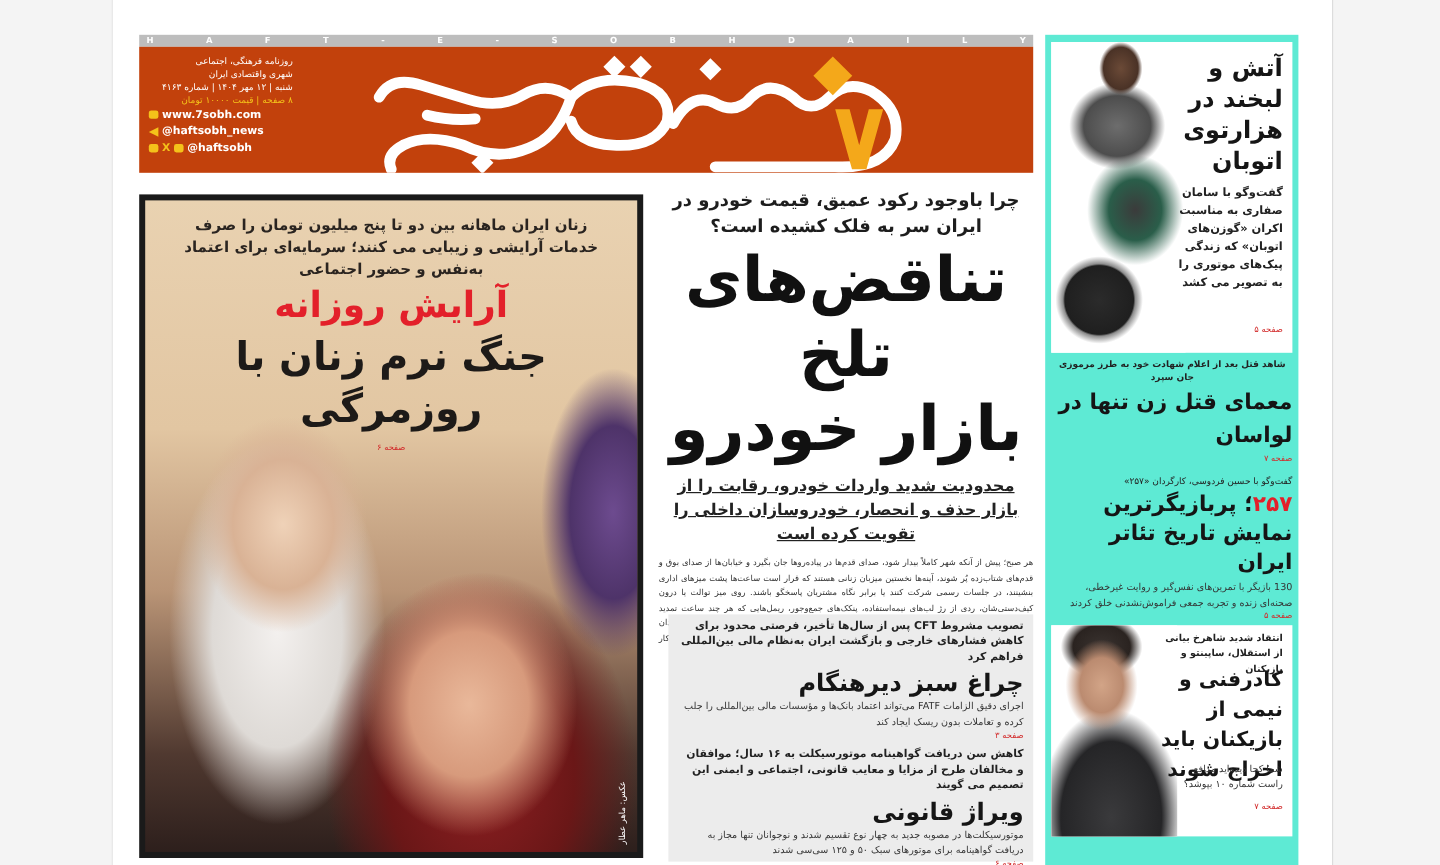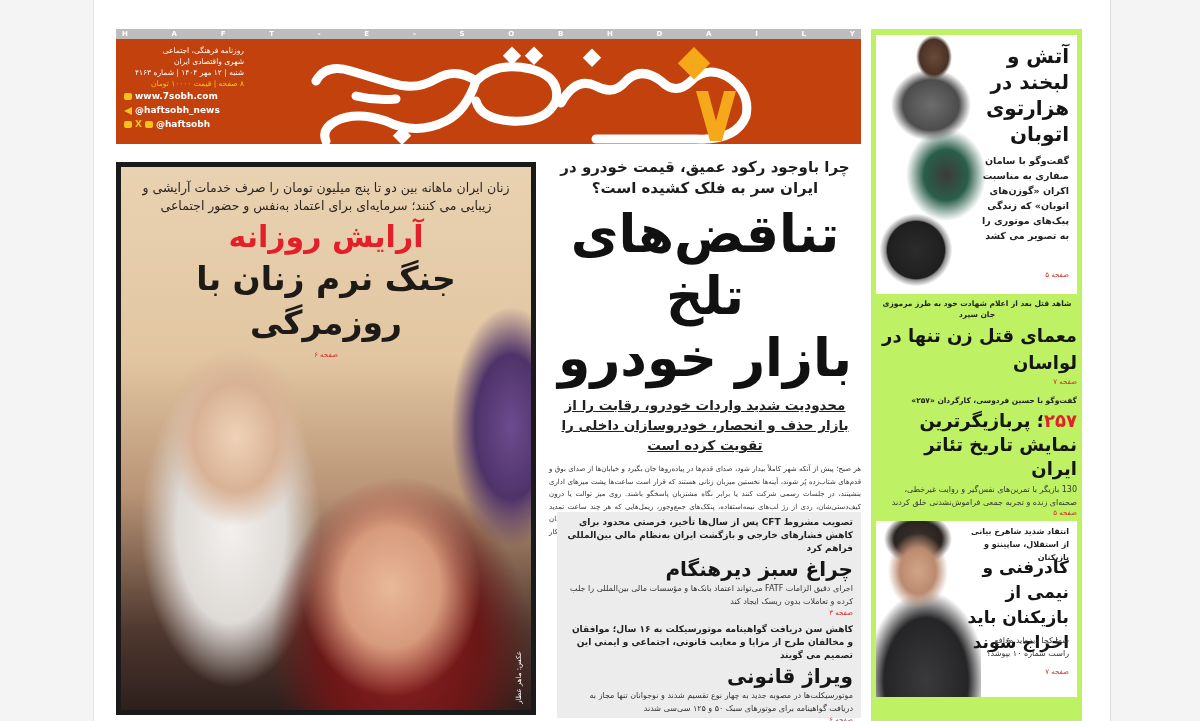--- a/index.html
+++ b/index.html
@@ -28,21 +28,21 @@
   .feature { position: absolute; left: 22px; top: 162px; width: 420px; height: 553px; background: #1a1a1a; padding: 5px; }
   .feature-inner { position: relative; width: 100%; height: 100%; overflow: hidden;
      background:
        radial-gradient(ellipse 90px 110px at 270px 420px, #e9b89a 0%, #d79a7c 55%, rgba(0,0,0,0) 100%),
        radial-gradient(ellipse 130px 170px at 280px 480px, #8e1f22 0%, #6a1717 60%, rgba(0,0,0,0) 100%),
        radial-gradient(ellipse 70px 90px at 115px 270px, #efd2b8 0%, #d9b295 60%, rgba(0,0,0,0) 100%),
        radial-gradient(ellipse 90px 160px at 110px 360px, #f3f0ee 0%, #dedad6 60%, rgba(0,0,0,0) 100%),
        radial-gradient(ellipse 60px 120px at 390px 260px, #6d4b8f 0%, #4e3369 60%, rgba(0,0,0,0) 100%),
        linear-gradient(180deg, #e9d2b1 0%, #e2c6a2 35%, #b99476 60%, #503930 85%, #2d1f1c 100%); }
   .feature-text { position: absolute; left: 0; top: 0; width: 100%; padding-top: 12px; text-align: center; direction: rtl; }
-  .feature-kicker { font-size: 12.5px; font-weight: normal; color: #2a2420; line-height: 18px; padding: 0 20px; }
+  .feature-kicker { font-size: 12.5px; font-weight: bold; color: #2a2420; line-height: 18px; padding: 0 20px; }
   .feature-title-red { font-size: 30px; font-weight: bold; color: #e3202a; line-height: 40px; margin-top: 2px; }
   .feature-title { font-size: 33px; font-weight: bold; color: #1d1a18; line-height: 44px; }
   .feature-page { font-size: 7px; color: #d22a2a; margin-top: 6px; }
   .photo-credit { position: absolute; right: 8px; bottom: 6px; writing-mode: vertical-rl; transform: rotate(180deg);
                   font-size: 7px; color: #ffffff; direction: rtl; }
 
   
   .center { position: absolute; left: 455px; top: 157px; width: 312px; direction: rtl; text-align: right; }
   .lead-kicker { font-size: 15px; font-weight: bold; color: #1d1d1d; line-height: 21px; text-align: center; }
   .lead-title { font-size: 52px; font-weight: bold; color: #111111; line-height: 62px; text-align: center; margin-top: 4px; letter-spacing: -1px; }
@@ -51,21 +51,21 @@
   .page-ref { font-size: 7px; color: #d22a2a; margin-top: 2px; }
 
   .gray-box { position: absolute; left: 463px; top: 512px; width: 304px; height: 206px; background: #ececec; direction: rtl; text-align: right; padding: 4px 8px; }
   .gb-kicker { font-size: 9px; font-weight: bold; color: #222; line-height: 13px; }
   .gb-title { font-size: 20px; font-weight: bold; color: #151515; line-height: 26px; margin-top: 1px; }
   .gb-body { font-size: 8px; color: #333; line-height: 13px; }
   .gb-page { font-size: 7px; color: #d22a2a; line-height: 11px; }
   .gb-sep { height: 4px; }
 
   
-  .right { position: absolute; left: 777px; top: 29px; width: 211px; height: 692px; background: #bef264; }
+  .right { position: absolute; left: 777px; top: 29px; width: 211px; height: 692px; background: #5eead4; }
   .rbox { position: absolute; background: #ffffff; overflow: hidden; }
   .rbox1 { left: 5px; top: 6px; width: 201px; height: 259px; }
   .rbox3 { left: 5px; top: 492px; width: 201px; height: 176px; }
   .rider { position: absolute; left: 0; top: 0; width: 112px; height: 259px;
     background:
       radial-gradient(ellipse 18px 22px at 58px 22px, #6b4a37 0%, #4a3226 80%, rgba(0,0,0,0) 100%),
       radial-gradient(ellipse 40px 36px at 55px 70px, #6d6d6d 0%, #4d4d4d 70%, rgba(0,0,0,0) 100%),
       radial-gradient(ellipse 52px 52px at 40px 215px, #2b2b2b 0%, #1f1f1f 55%, #8d8d8d 58%, rgba(0,0,0,0) 70%),
       radial-gradient(ellipse 40px 46px at 70px 140px, #3b3b3b 0%, #2a5e4a 55%, rgba(0,0,0,0) 100%),
       #ffffff; }
@@ -79,21 +79,21 @@
   .r1-title { right: 8px; top: 8px; width: 92px; font-size: 20px; font-weight: bold; line-height: 26px; color: #151515; }
   .r1-body { right: 8px; top: 118px; width: 92px; font-size: 9.5px; font-weight: bold; line-height: 15px; color: #222; }
   .r1-page { right: 8px; top: 236px; font-size: 7px; color: #d22a2a; }
 
   .r2 { left: 6px; top: 269px; width: 200px; }
   .r2-kicker { font-size: 7.5px; font-weight: bold; color: #222; line-height: 11px; text-align: center; }
   .r2-title { font-size: 18px; font-weight: bold; color: #151515; line-height: 27px; margin-top: 2px; }
   .r2-page { font-size: 7px; color: #d22a2a; margin-top: 2px; }
 
   .r3 { left: 6px; top: 366px; width: 200px; }
-  .r3-kicker { font-size: 7.5px; font-weight: bold; color: #222; line-height: 11px; }
+  .r3-kicker { font-size: 7.5px; font-weight: normal; color: #222; line-height: 11px; }
   .r3-title { font-size: 18px; font-weight: bold; color: #151515; line-height: 24px; margin-top: 3px; }
   .r3-title .num { color: #e3202a; }
   .r3-body { font-size: 8px; color: #333; line-height: 13px; margin-top: 2px; }
   .r3-page { font-size: 7px; color: #d22a2a; }
 
   .r4-kicker { right: 8px; top: 4px; width: 100px; font-size: 8px; font-weight: bold; line-height: 13px; color: #222; }
   .r4-title { right: 8px; top: 34px; width: 108px; font-size: 17px; font-weight: bold; line-height: 25px; color: #151515; }
   .r4-body { right: 8px; top: 113px; width: 95px; font-size: 8px; line-height: 13px; color: #333; }
   .r4-page { right: 8px; top: 147px; font-size: 7px; color: #d22a2a; }
 </style>

